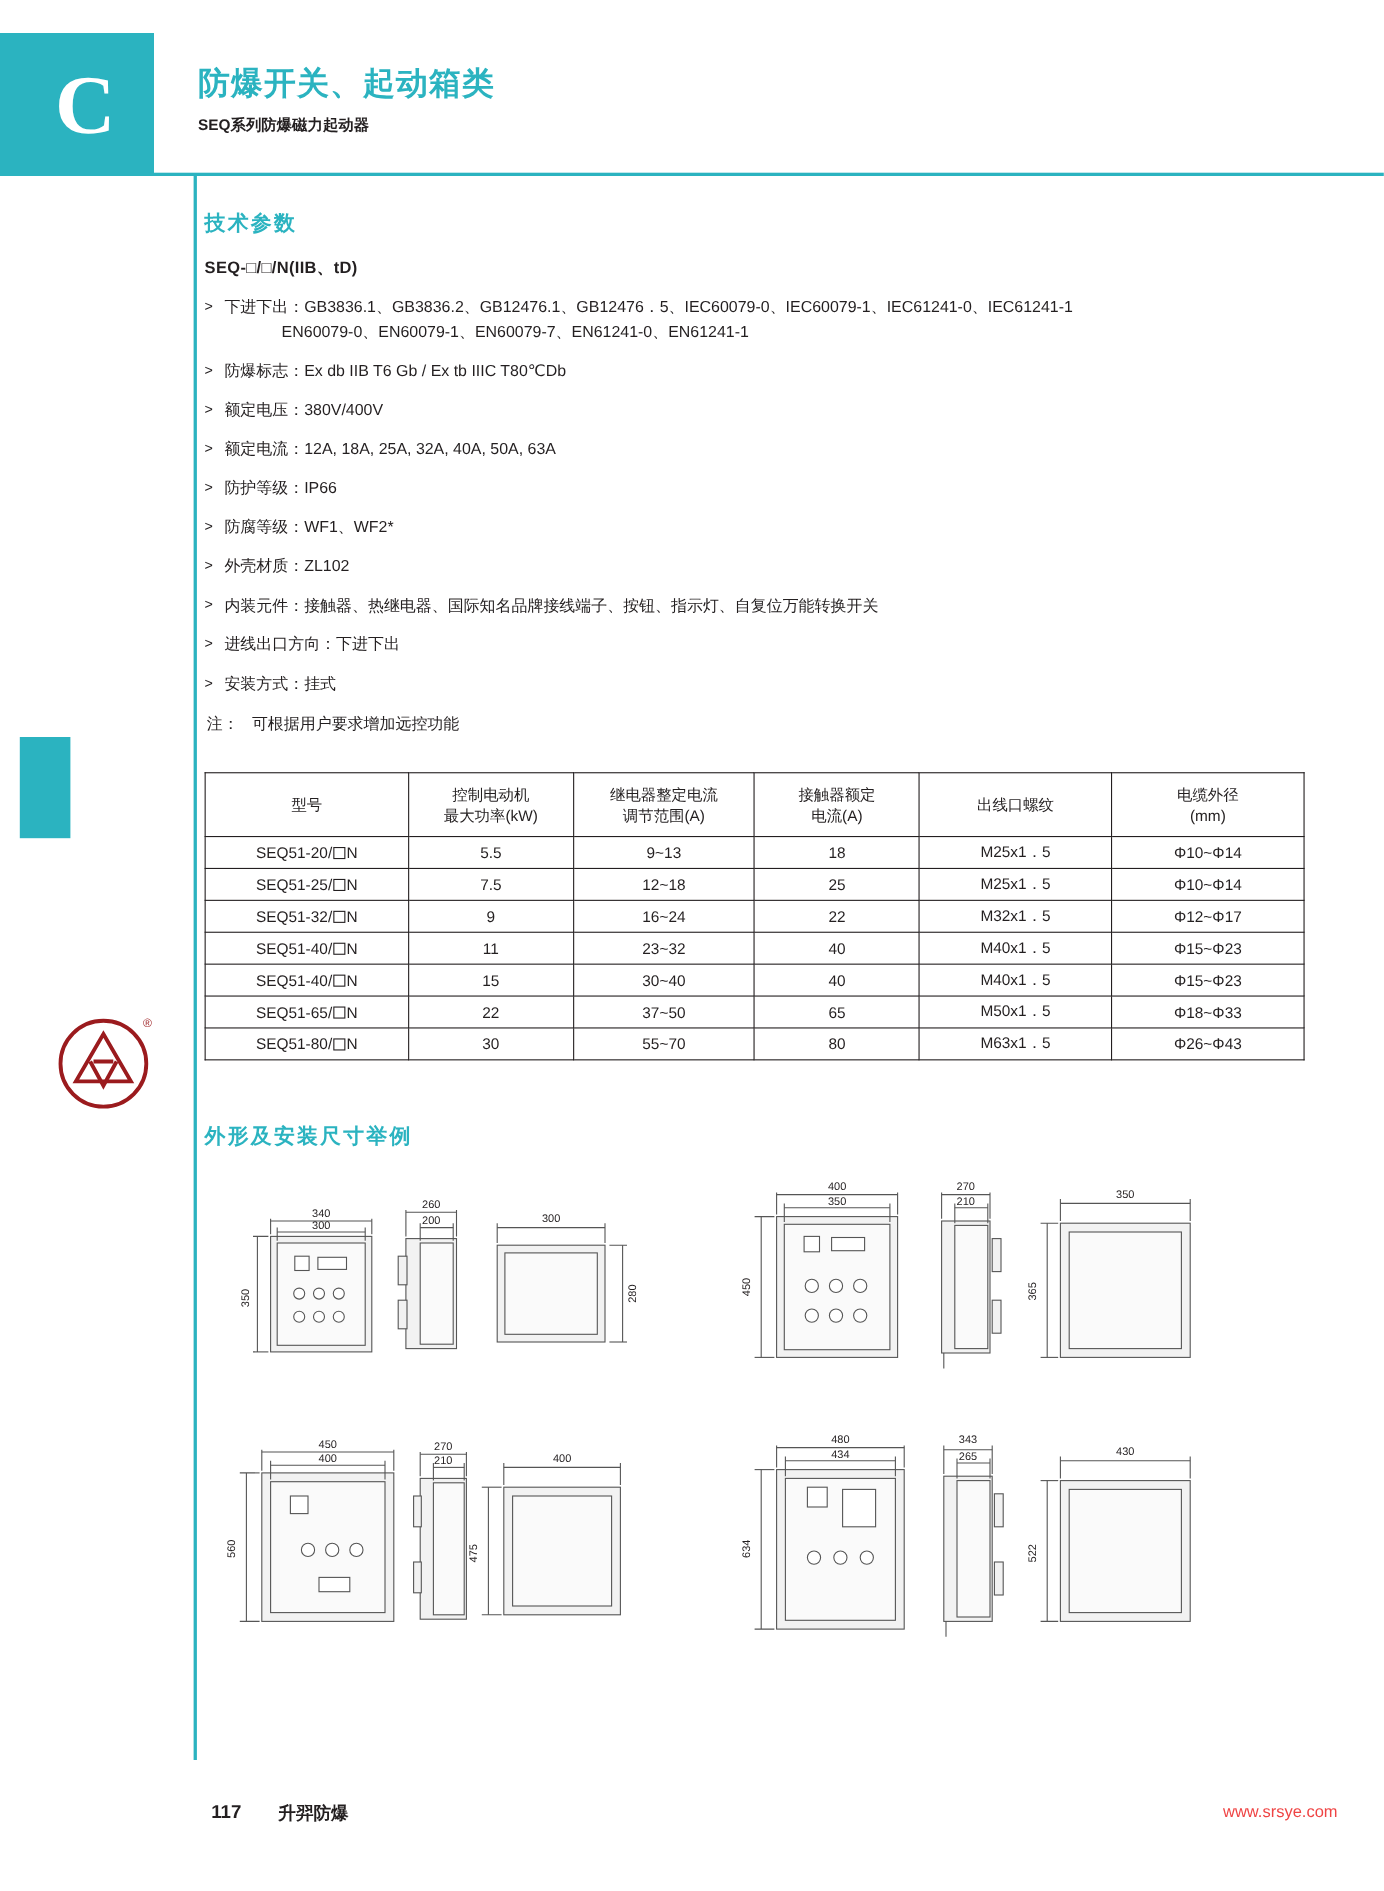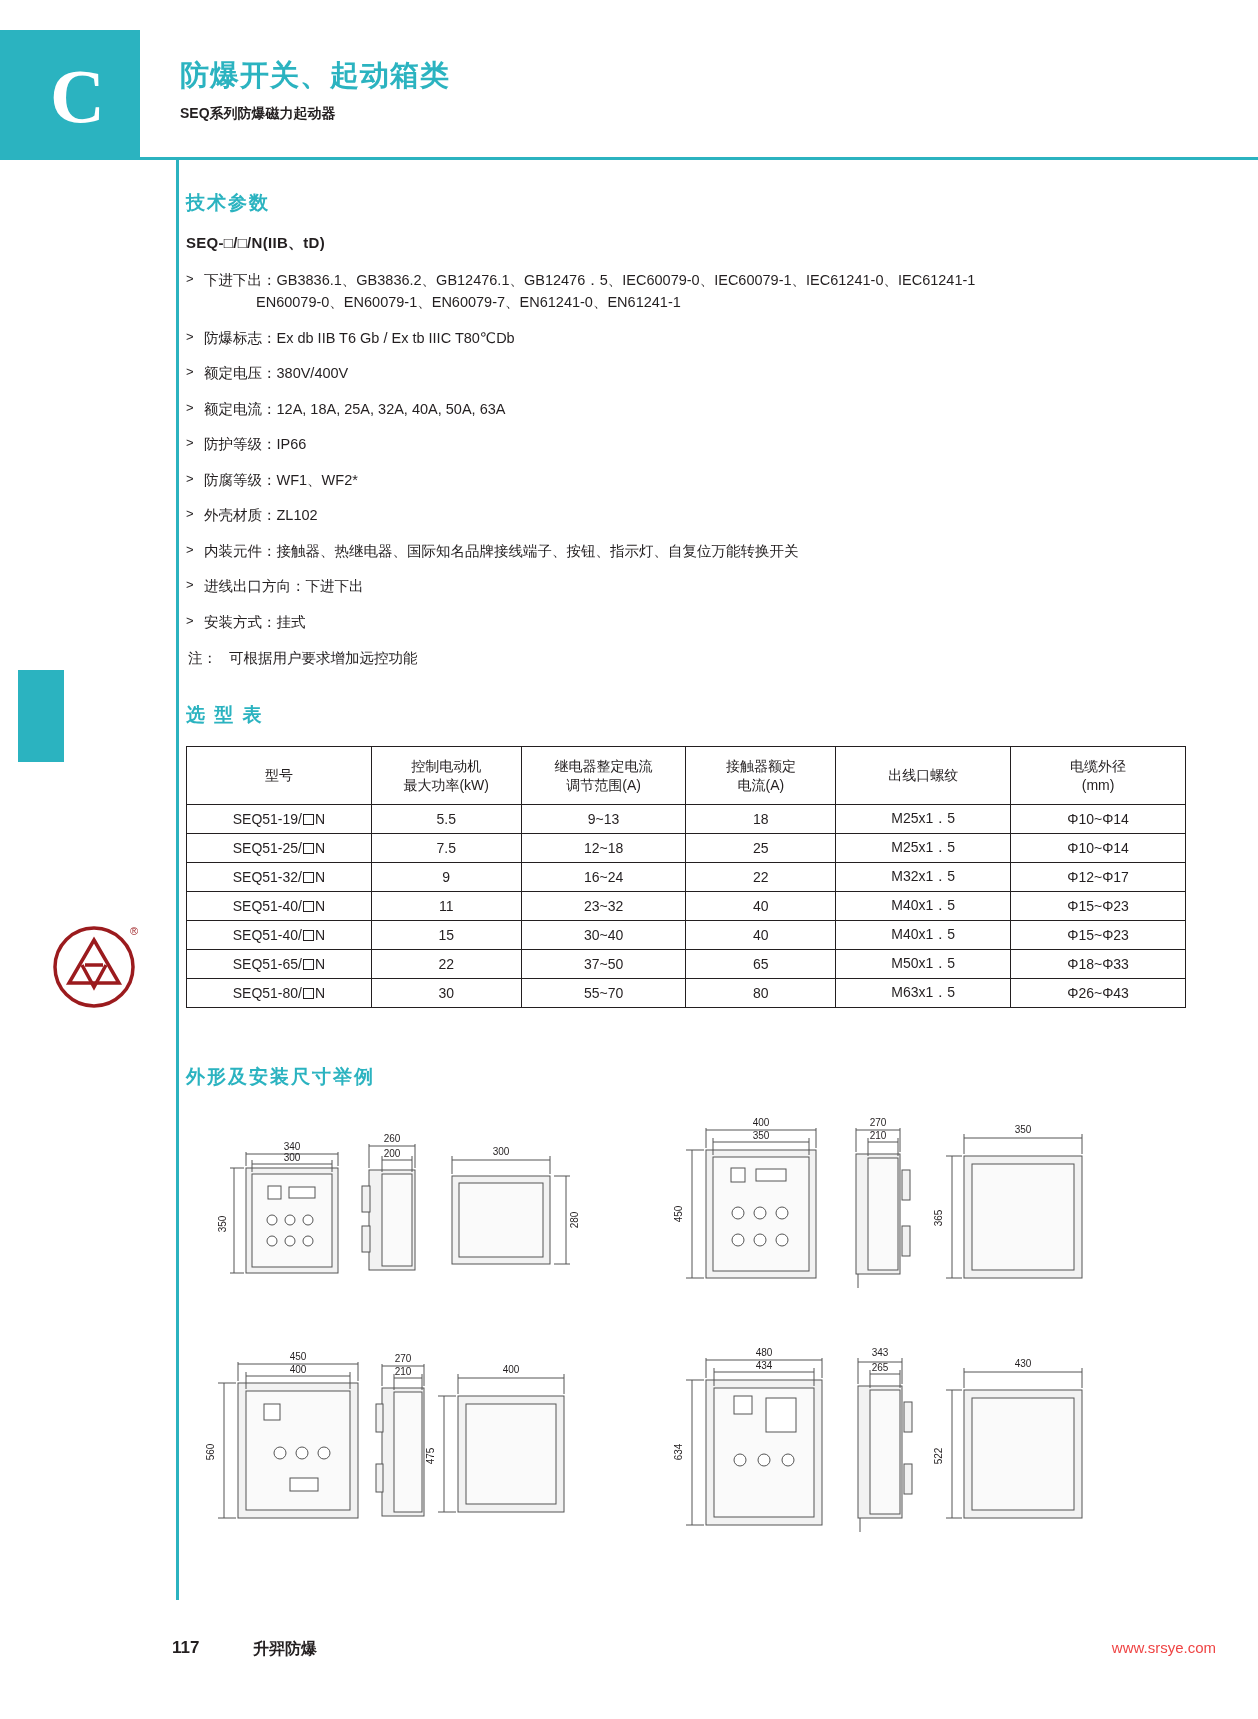--- a/index.html
+++ b/index.html
@@ -173,21 +173,21 @@
 
   
   .footer {
     position: absolute;
     left: 0; bottom: 55px;
     width: 1258px;
     height: 30px;
   }
   .footer-page {
     position: absolute;
-    left: 172px; top: 4px;
+    left: 192px; top: 4px;
     font-size: 17px;
     font-weight: bold;
     color: #231f20;
   }
   .footer-brand {
     position: absolute;
     left: 221px; top: 5px;
     font-size: 16px;
     font-weight: bold;
     color: #231f20;
@@ -273,21 +273,20 @@
       <span class="arrow">&gt;</span>
       <span>安装方式：</span><span>挂式</span>
     </li>
   </ul>
 
   <div class="spec-note">
     <span>注：</span><span class="note-body">可根据用户要求增加远控功能</span>
   </div>
 
   <div class="table-wrap">
-    <h2 class="section-title">选 型 表</h2>
     <table class="sel">
       <colgroup>
         <col class="c0">
           <col class="c1">
           <col class="c2">
           <col class="c3">
           <col class="c4">
           <col class="c5">
       </colgroup>
       <thead>
@@ -311,21 +310,21 @@
             <div>出线口螺纹</div>
           </th>
           <th>
             <div>电缆外径</div>
             <div>(mm)</div>
           </th>
         </tr>
       </thead>
       <tbody>
         <tr>
-          <td><span>SEQ51-19/</span><span class="box-sq"></span><span>N</span></td>
+          <td><span>SEQ51-20/</span><span class="box-sq"></span><span>N</span></td>
           <td>5.5</td>
           <td>9~13</td>
           <td>18</td>
           <td>M25x1．5</td>
           <td>Φ10~Φ14</td>
         </tr>
         <tr>
           <td><span>SEQ51-25/</span><span class="box-sq"></span><span>N</span></td>
           <td>7.5</td>
           <td>12~18</td>

